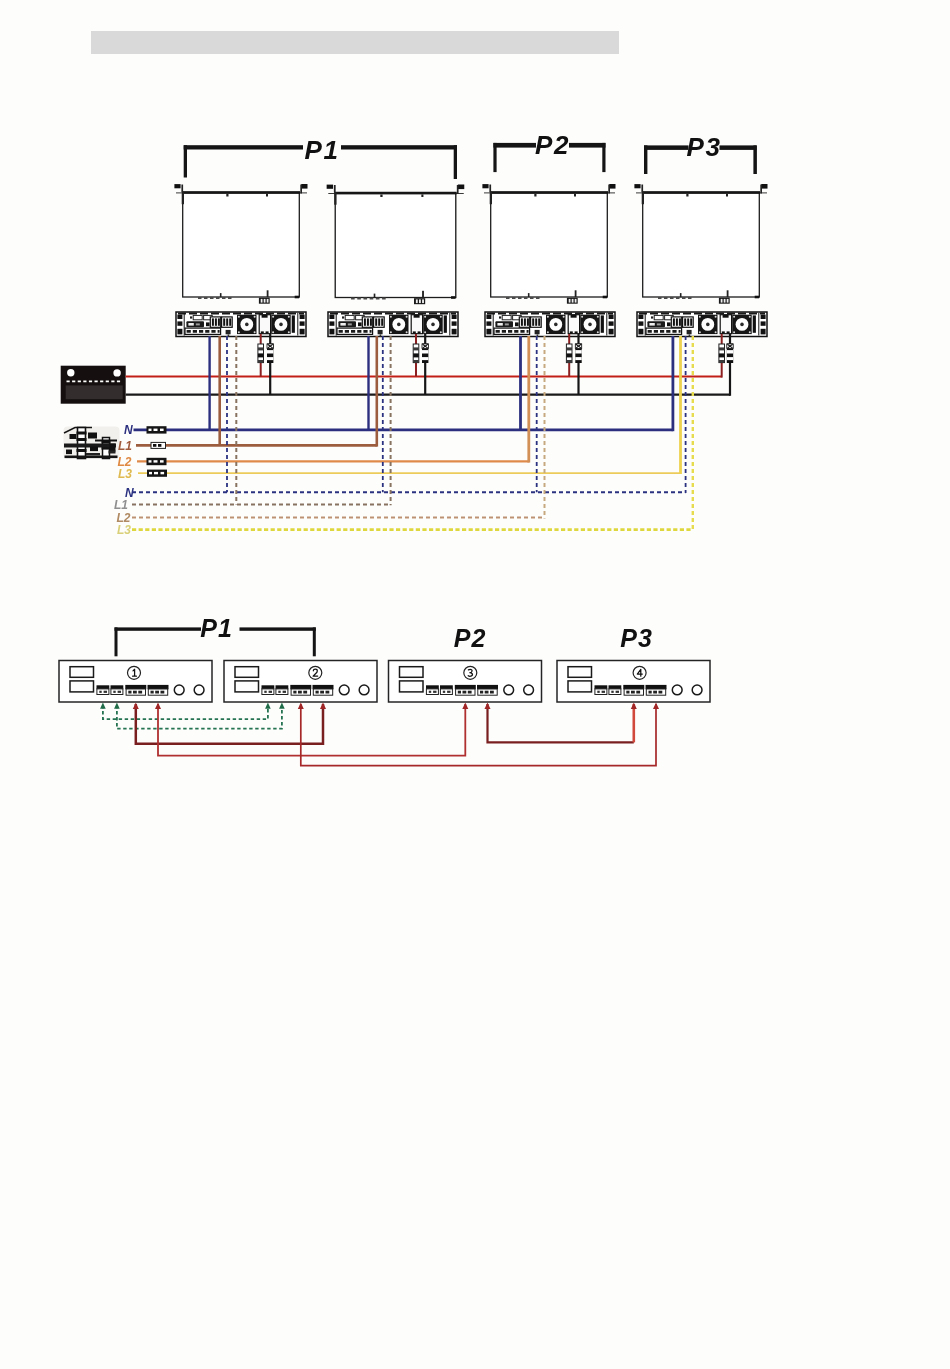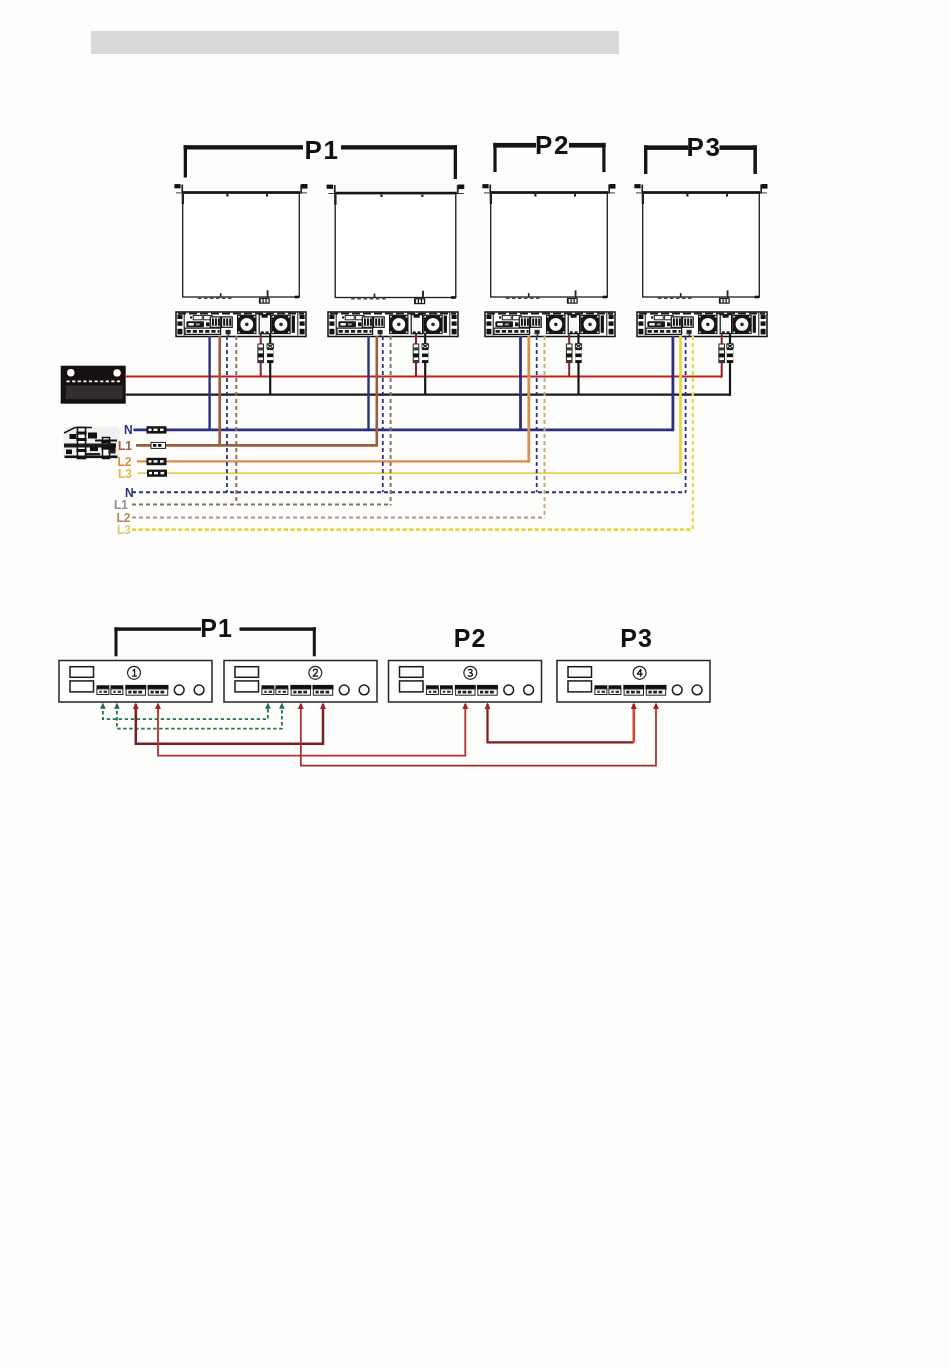--- a/index.html
+++ b/index.html
@@ -1,17 +1,17 @@
 <!DOCTYPE html>
 <html><head>
 <meta charset="utf-8">
 <style>
 html,body{margin:0;padding:0;background:#fdfdfc;}
 #page{position:relative;width:950px;height:1369px;background:#fdfdfc;overflow:hidden;transform:translateZ(0);
-font-family:"Liberation Sans",sans-serif;}
+font-family:"Liberation Sans",sans-serif;font-style:italic;}
 svg{position:absolute;left:0;top:0;}
 </style>
 </head>
 <body>
 <div id="page">
 <svg width="950" height="1369" viewBox="0 0 950 1369">
 <defs>
 
 <g id="inv">
   <line x1="-6" y1="2.4" x2="125" y2="2.4" stroke="#3a3a3a" stroke-width="1"></line>

